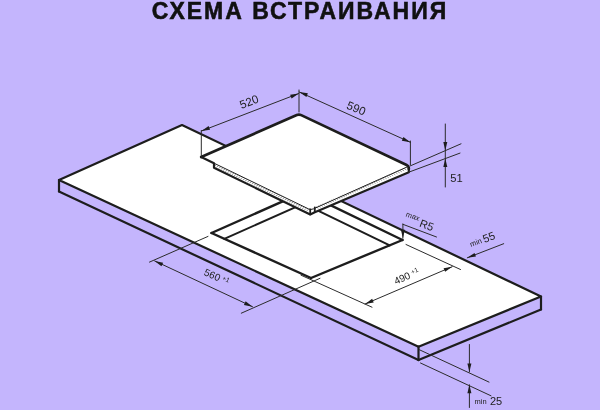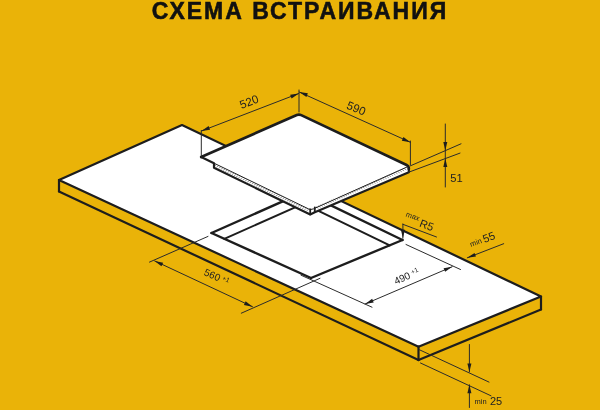--- a/index.html
+++ b/index.html
@@ -1,16 +1,16 @@
 <!DOCTYPE html>
 <html><head>
 <meta charset="utf-8">
 <style>
   html,body{margin:0;padding:0;background:#ffffff;}
-  #stage{position:relative;width:600px;height:410px;background:#eab308;overflow:hidden;
+  #stage{position:relative;width:600px;height:410px;background:#c4b5fd;overflow:hidden;
          font-family:"Liberation Sans", sans-serif;}
   .ttl{position:absolute;left:0;top:-2px;width:600px;text-align:center;
        font-weight:bold;font-size:23px;letter-spacing:2.0px;color:#111;-webkit-text-stroke:0.55px #111;}
 </style>
 </head>
 <body>
 <div id="stage">
 
   <div class="ttl">СХЕМА ВСТРАИВАНИЯ</div>
   <svg width="600" height="410" viewBox="0 0 600 410" style="position:absolute;left:0;top:0;" stroke-linecap="round" stroke-linejoin="round">

